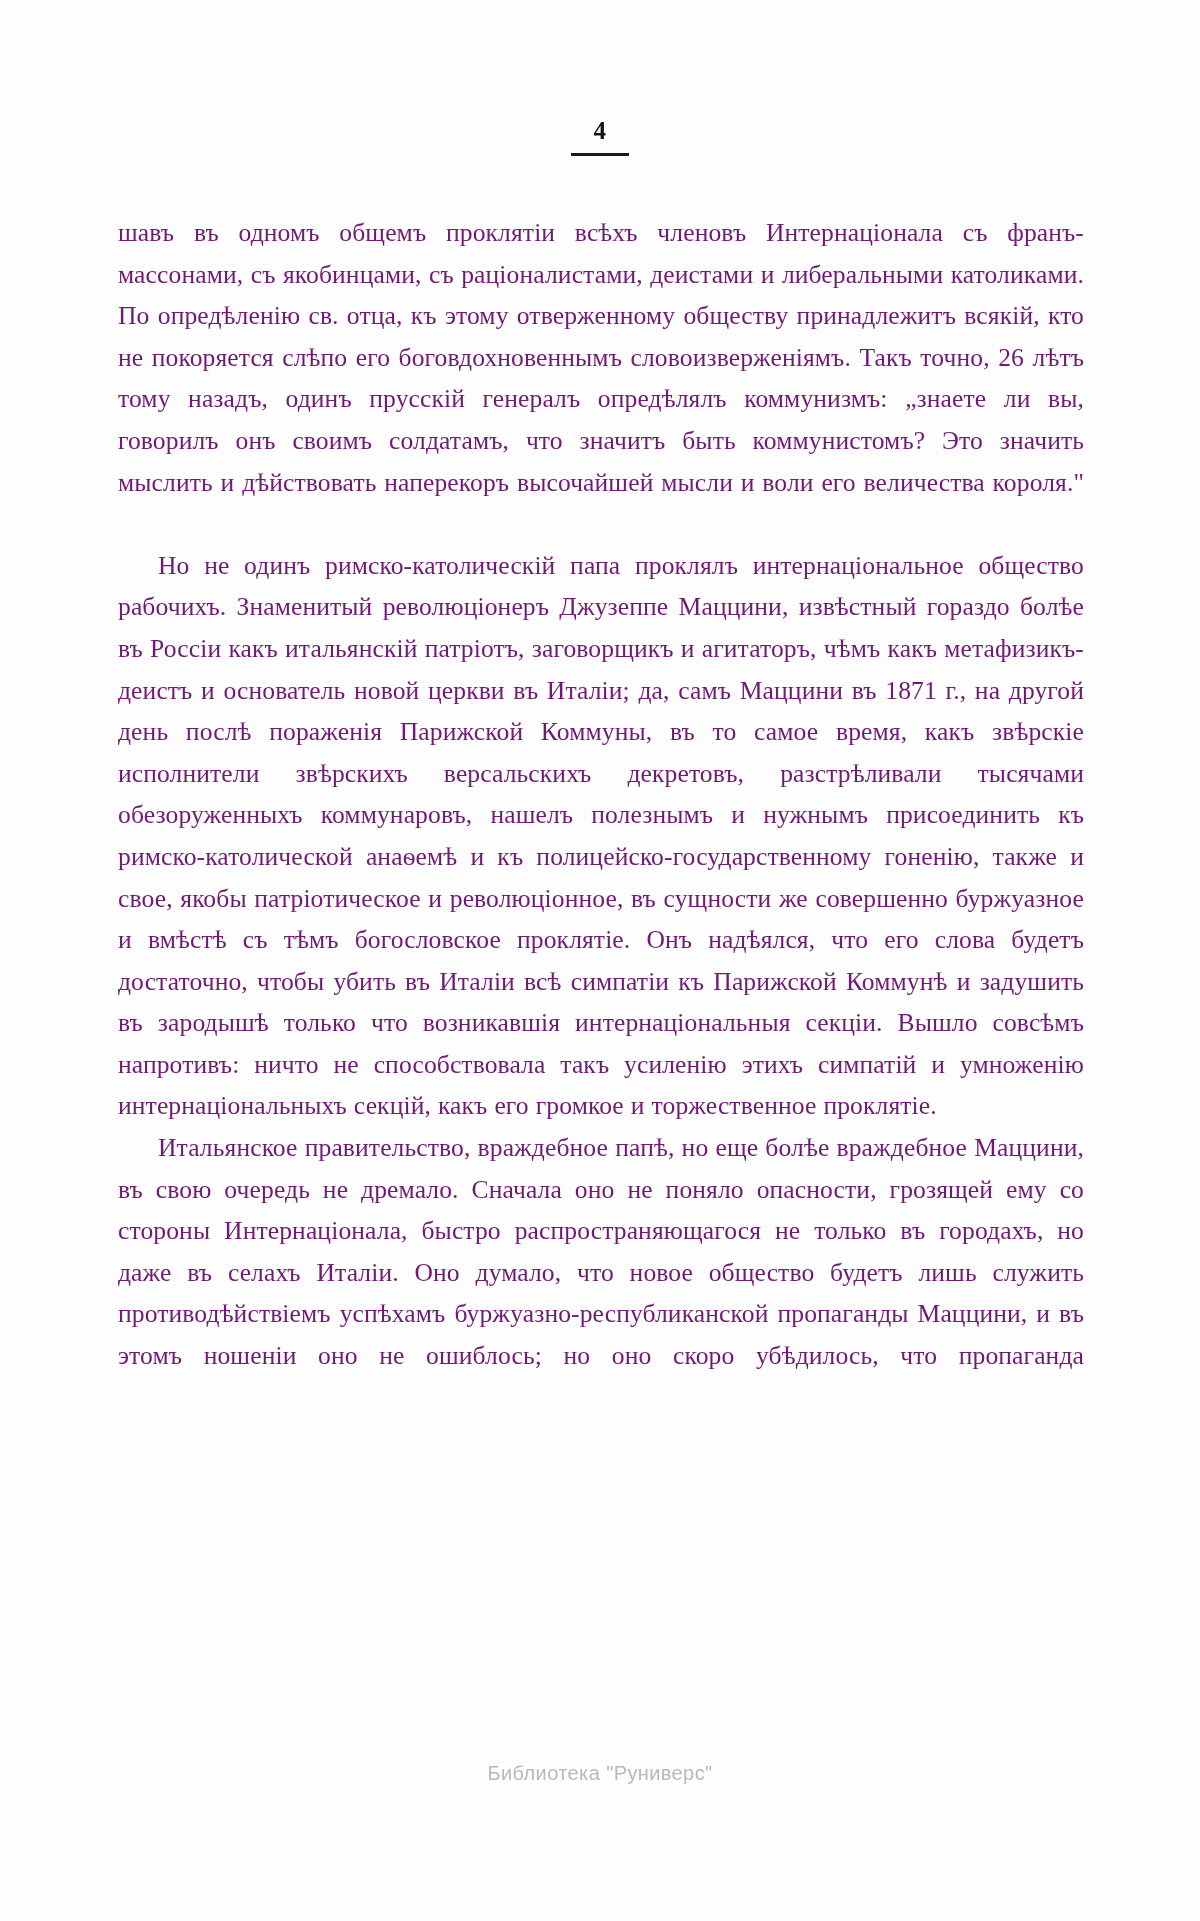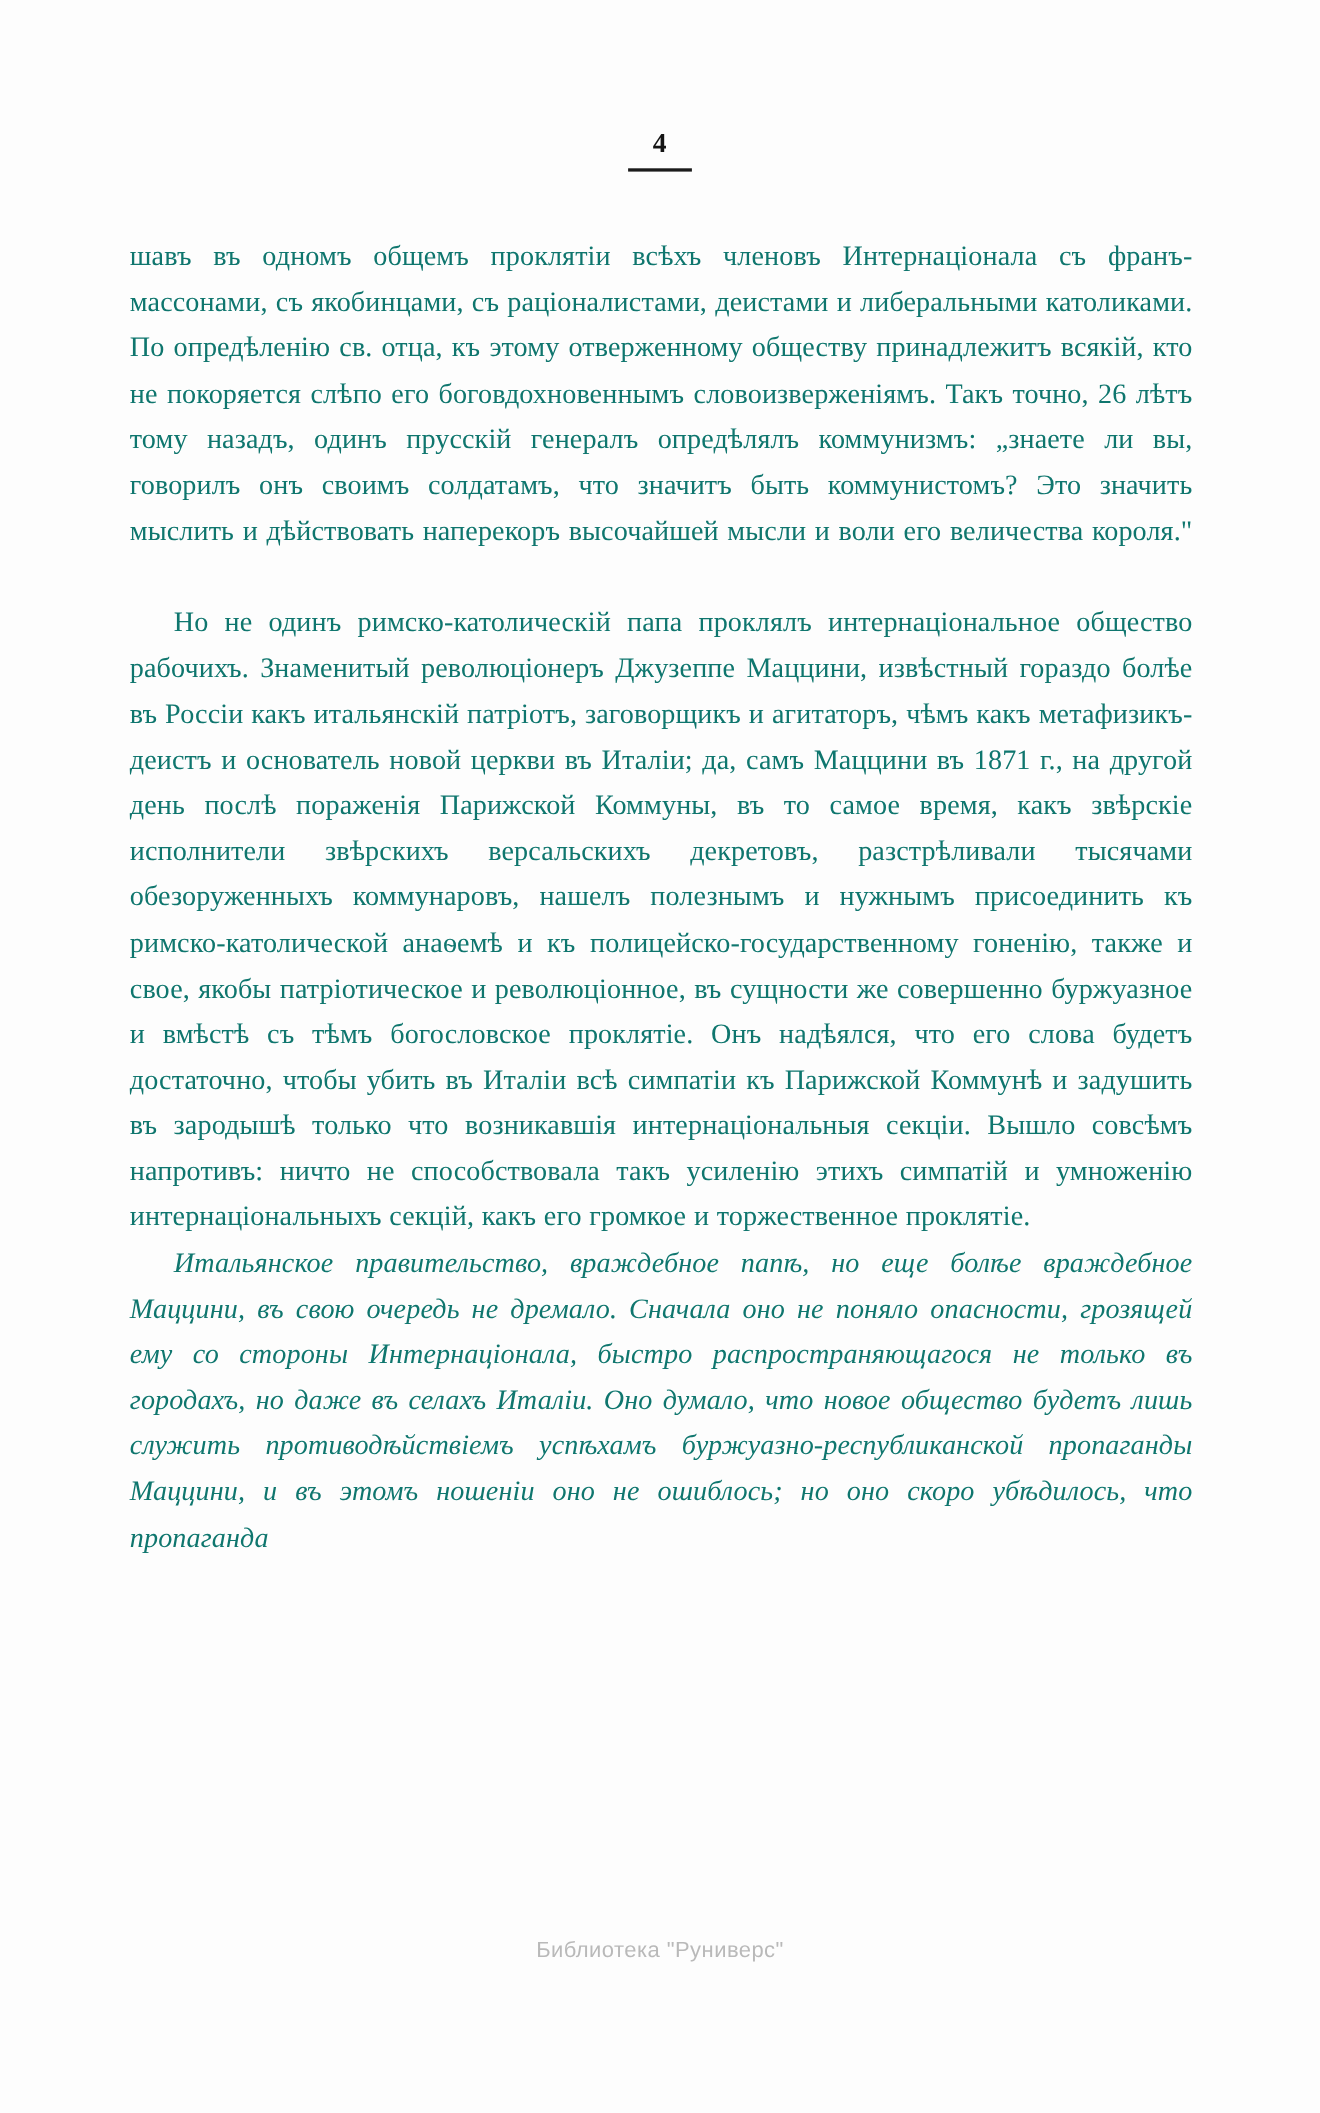--- a/index.html
+++ b/index.html
@@ -50,33 +50,32 @@
     position: absolute;
     top: 212px;
     left: 118px;
     width: 966px;
   }
 
   p.para {
     margin: 0;
     font-size: 25.6px;
     line-height: 41.6px;
-    color: #0f766e;
+    color: #701a75;
     text-align: justify;
     text-justify: inter-word;
     letter-spacing: 0.1px;
     word-spacing: 0.5px;
   }
   p.para .indent {
     display: inline-block;
     width: 40px;
   }
   p.para:last-child {
     text-align: justify;
-    font-style: italic;
   }
 
   
   p.para.cut::after {
     content: "";
     display: inline-block;
     width: 100%;
   }
 
   .watermark {

